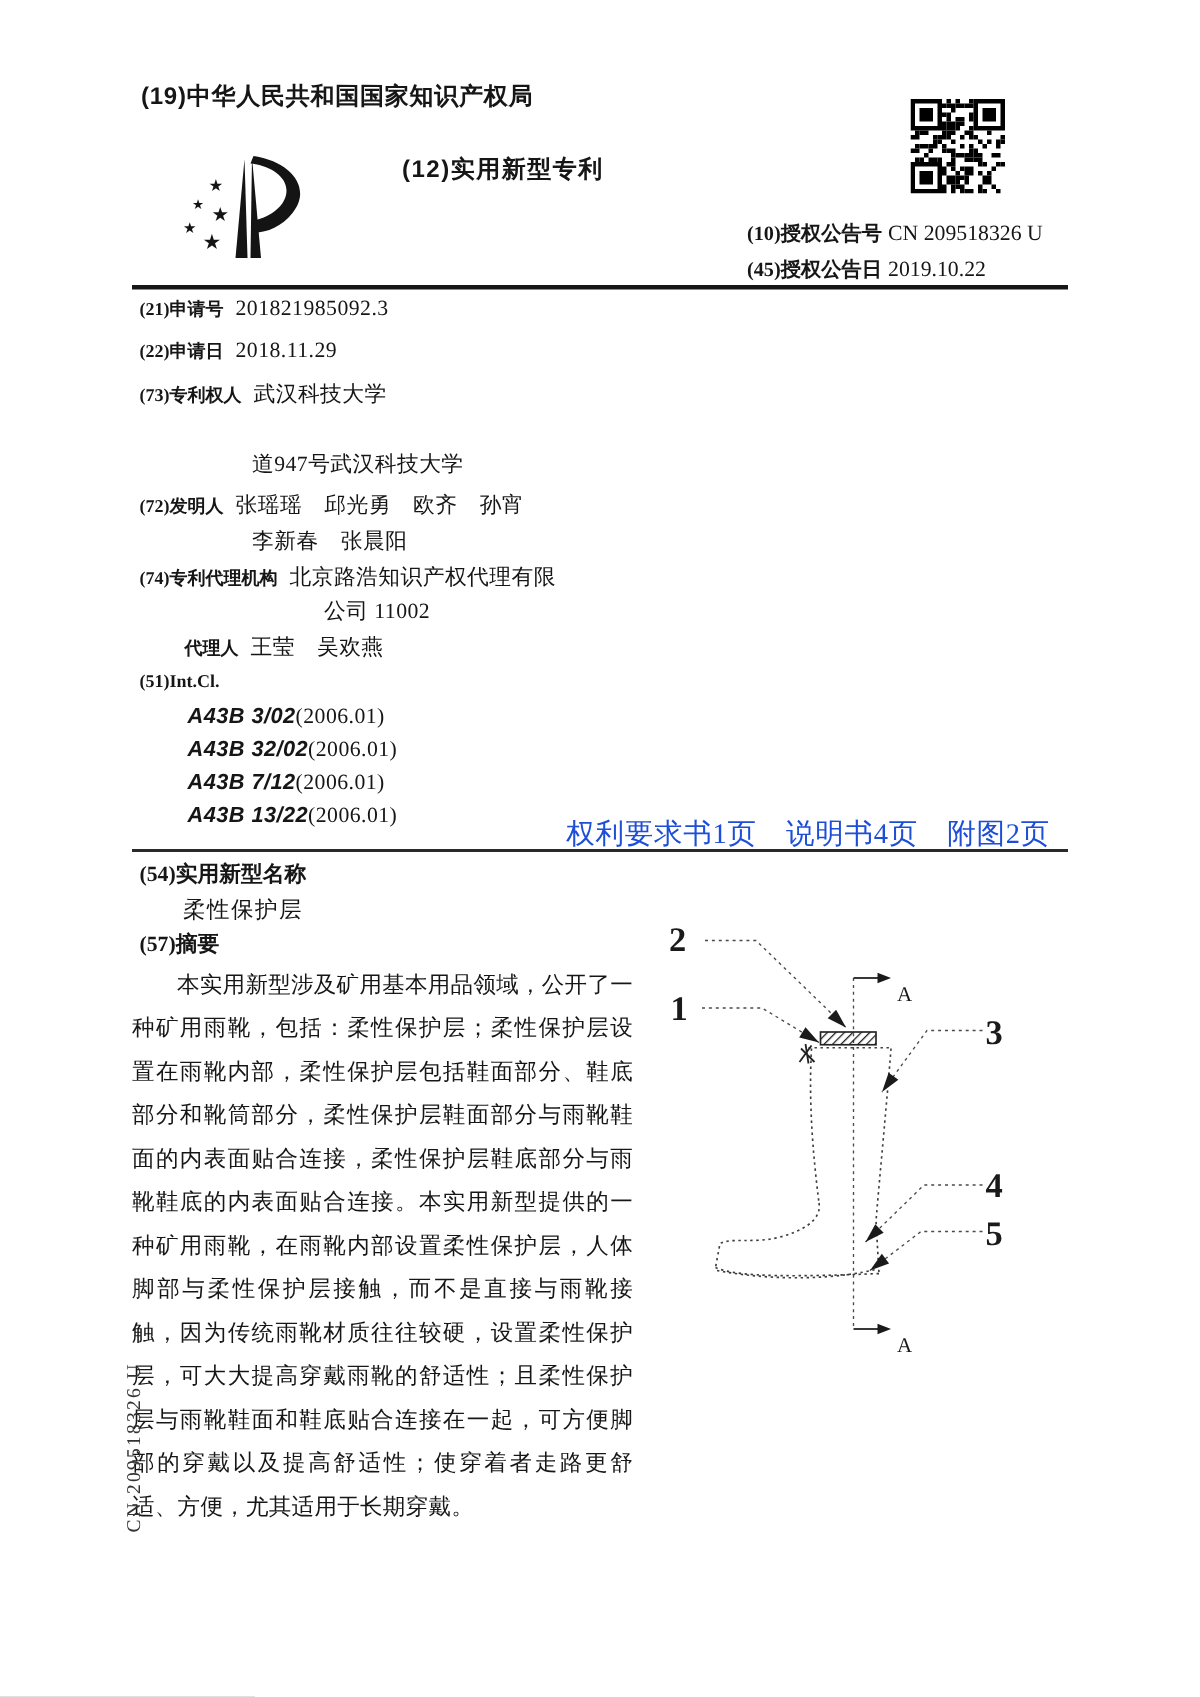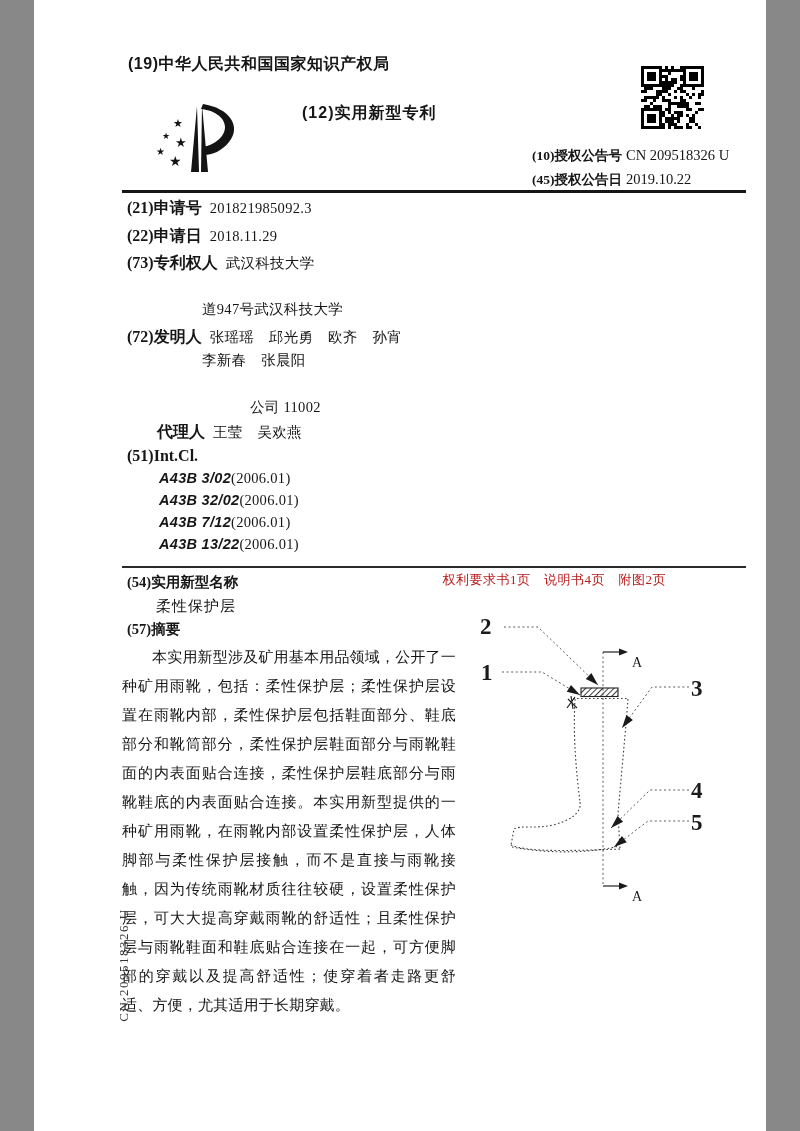--- a/index.html
+++ b/index.html
@@ -1,18 +1,18 @@
 <!DOCTYPE html>
 <html><head>
 <meta charset="utf-8">
 <style>
   * { margin:0; padding:0; box-sizing:border-box; }
   body { background:#888; }
   .page {
-    position:relative; width:732px; height:1131px; margin:0 auto;
+    position:relative; width:800px; height:1131px; margin:0 auto;
     background:#ffffff; overflow:hidden;
     font-family:"Liberation Serif", serif; color:#161616;
   }
   .abs { position:absolute; }
   .lbl { font-family:Liberation Serif, serif; font-weight:bold; }
   .val { font-family:"Liberation Serif", serif; }
 
   
   .office-line { left:94px; top:54px; font-size:16px; letter-spacing:.5px;
                  font-family:"Liberation Sans",sans-serif; font-weight:bold; }
@@ -23,25 +23,25 @@
   .pub-line { left:498px; font-size:14px; white-space:nowrap; }
   .pub-line .lbl { font-size:13.5px; }
   .pub-line .val { font-size:14.5px; margin-left:4px; }
   .pub-number { top:147px; }
   .pub-date   { top:171px; }
   .rule-thick { left:88px; top:190px; width:624px; height:3px; background:#161616; }
   .rule-thin  { left:88px; top:566px; width:624px; height:1.6px; background:#2a2a2a; }
 
   
   .row { position:absolute; left:93px; font-size:14px; white-space:nowrap; }
-  .row .lbl { font-size:16px; margin-right:8px;text-align:right; }
+  .row .lbl { font-size:12px; margin-right:8px;text-align:right; }
   .row .val { font-size:14.5px; letter-spacing:.3px; }
   .ipc-code { font-style:italic; font-weight:bold; font-family:Liberation Sans, sans-serif; }
-  .pages-info { position:absolute; top:571px; right:100px; font-size:13px;
-                letter-spacing:.5px; color:#b91c1c; }
+  .pages-info { position:absolute; top:543px; right:100px; font-size:19px;
+                letter-spacing:.5px; color:#1d4ed8; }
 
   
   .sec54 { left:93px; top:573px; font-size:14.5px; }
   .title-line { left:122px; top:597px; font-size:15px; letter-spacing:1px; }
   .sec57 { left:93px; top:620px; font-size:14.5px; }
   .abstract { left:88px; top:643px; width:334px; font-size:15px; line-height:29px;
               text-align:justify; text-indent:2em; letter-spacing:.2px; }
 
   
   .figure { left:430px; top:600px; width:280px; height:310px; }
@@ -248,20 +248,23 @@
   </div>
   <div class="row" style="top:300px;left:168px">
     <span class="val">道947号武汉科技大学</span>
   </div>
   <div class="row" style="top:327px">
     <span class="lbl">(72)发明人</span><span class="val">张瑶瑶　邱光勇　欧齐　孙宵</span>
   </div>
   <div class="row" style="top:351px;left:168px">
     <span class="val">李新春　张晨阳</span>
   </div>
+  <div class="row" style="top:375px">
+    <span class="lbl">(74)专利代理机构</span><span class="val">北京路浩知识产权代理有限</span>
+  </div>
   <div class="row" style="top:398px;left:216px">
     <span class="val">公司 11002</span>
   </div>
   <div class="row" style="top:422px;left:123px">
     <span class="lbl">代理人</span><span class="val">王莹　吴欢燕</span>
   </div>
   <div class="row" style="top:447px">
     <span class="lbl">(51)Int.Cl.</span>
   </div>
   <div class="row" style="top:470px;left:125px">

